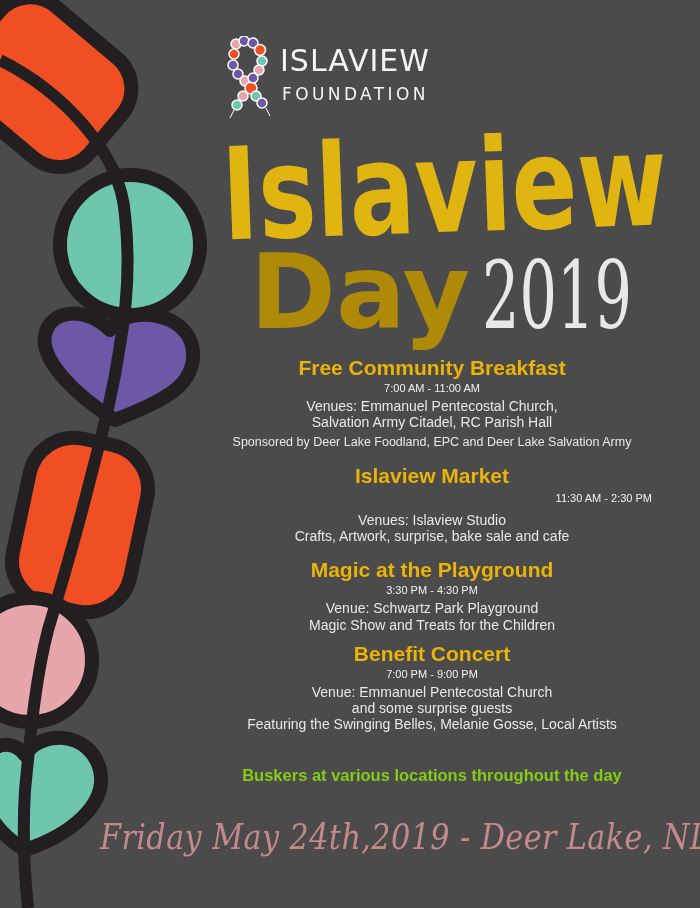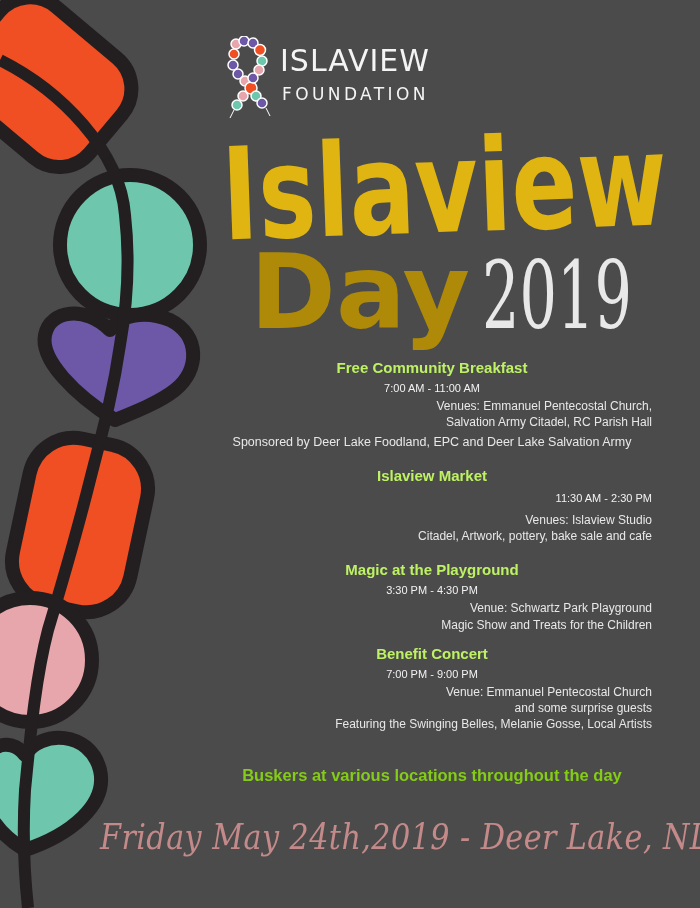--- a/index.html
+++ b/index.html
@@ -24,23 +24,23 @@
       font-family: "DejaVu Sans", sans-serif;
       font-size: 17px; letter-spacing: 3.4px; color: #f4f4f4;
       line-height: 1;
     }
     .title-svg { position: absolute; left: 220px; top: 110px; width: 470px; height: 240px; }
     .events {
       position: absolute; left: 212px; top: 358px; width: 440px;
       text-align: center;
     }
     .event { margin-bottom: 10px; }
-    .ev-title { font-weight: bold; font-size: 15px; line-height: 20px; color: #bef264; }
+    .ev-title { font-weight: bold; font-size: 21px; line-height: 20px; color: #eab308; }
     .ev-time { font-size: 11px; line-height: 20px; color: #f2f2f2; }
-    .ev-line { font-size: 12px; line-height: 16px; color: #e8e8e8; text-align: right; }
+    .ev-line { font-size: 14px; line-height: 16px; color: #e8e8e8; }
     .ev-gap { height: 6px; }
     .ev-sponsor { font-size: 12.5px; line-height: 16px; color: #e8e8e8; margin-top: 4px; }
     .buskers {
       position: absolute; left: 212px; top: 766px; width: 440px; text-align: center;
       font-weight: bold; font-size: 16.5px; color: #84cc16;
     }
     .footer {
       position: absolute; left: 100px; top: 816px; width: 600px;
       font-family: "DejaVu Serif", serif; font-style: italic;
       font-size: 36px; color: #c48a8a; letter-spacing: 0.5px;
@@ -110,21 +110,21 @@
     <div class="ev-time">7:00 AM - 11:00 AM</div>
     <div class="ev-line">Venues: Emmanuel Pentecostal Church,</div>
     <div class="ev-line">Salvation Army Citadel, RC Parish Hall</div>
     <div class="ev-sponsor">Sponsored by Deer Lake Foodland, EPC and Deer Lake Salvation Army</div>
   </div>
   <div class="ev-gap"></div>
   <div class="event">
     <div class="ev-title">Islaview Market</div>
     <div class="ev-time" style="margin-top:2px;margin-bottom:4px;text-align:right;">11:30 AM - 2:30 PM</div>
     <div class="ev-line">Venues: Islaview Studio</div>
-    <div class="ev-line">Citadel, Artwork, pottery, bake sale and cafe</div>
+    <div class="ev-line">Crafts, Artwork, surprise, bake sale and cafe</div>
   </div>
   <div class="ev-gap"></div>
   <div class="event">
     <div class="ev-title">Magic at the Playground</div>
     <div class="ev-time">3:30 PM - 4:30 PM</div>
     <div class="ev-line" style="line-height:17px">Venue: Schwartz Park Playground</div>
     <div class="ev-line" style="line-height:17px">Magic Show and Treats for the Children</div>
   </div>
   <div class="event">
     <div class="ev-title">Benefit Concert</div>

